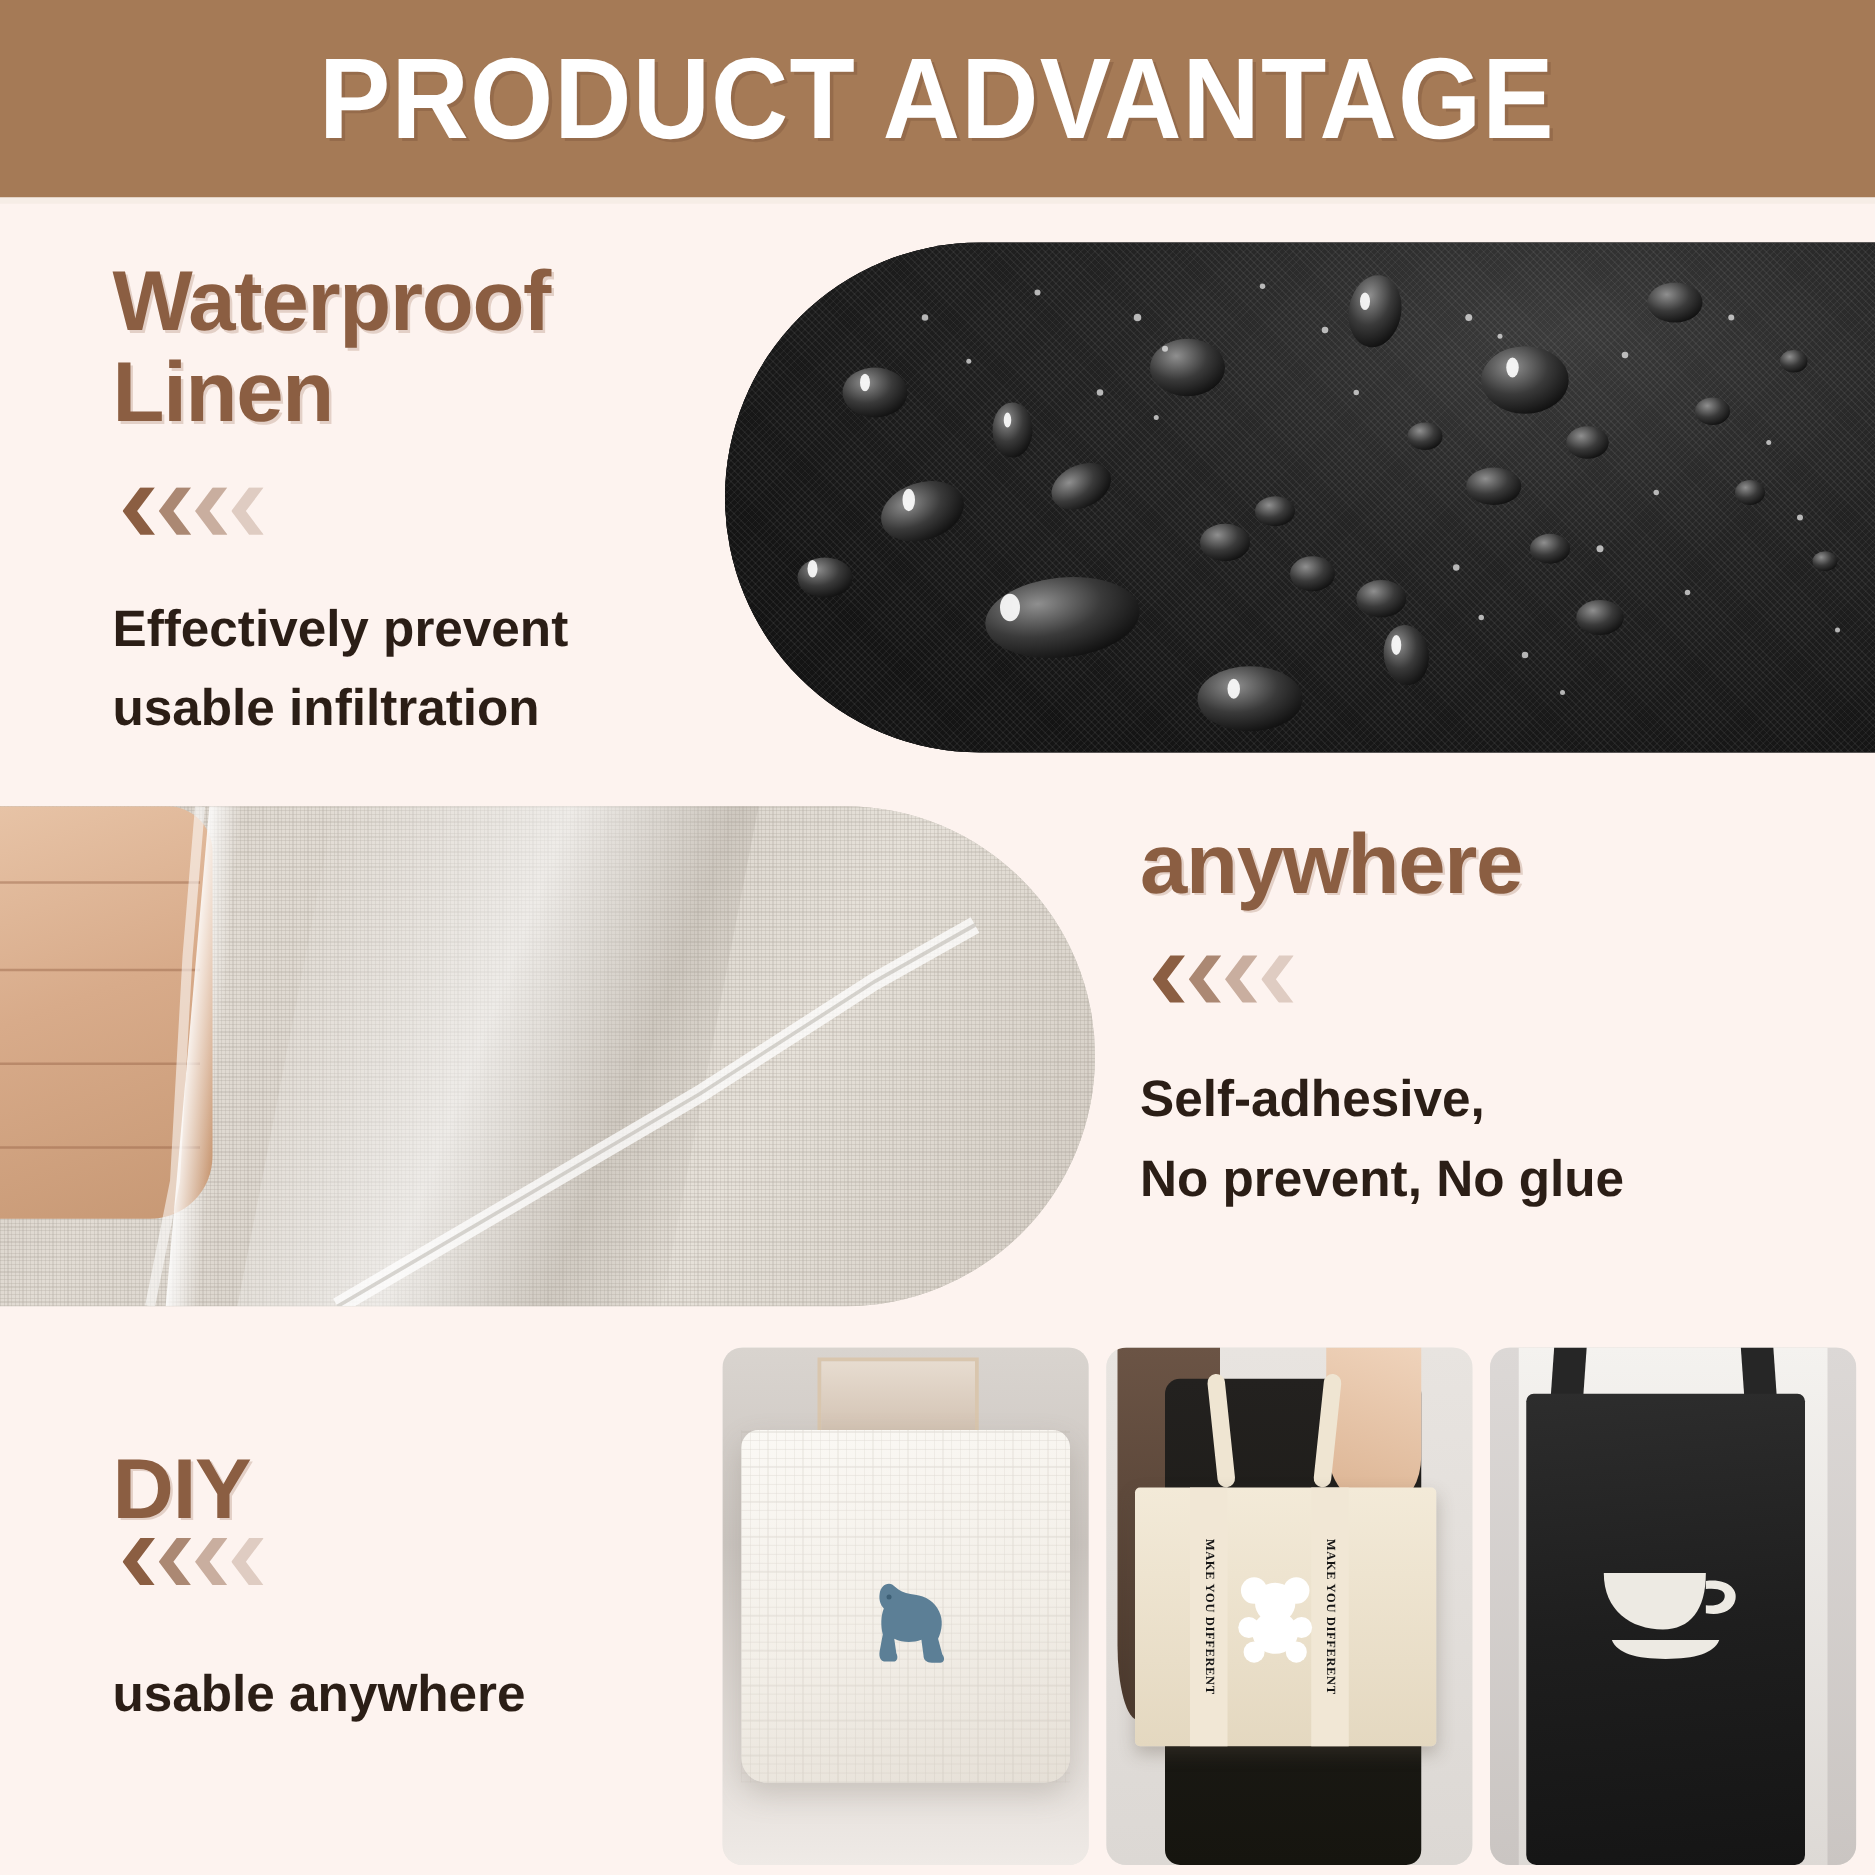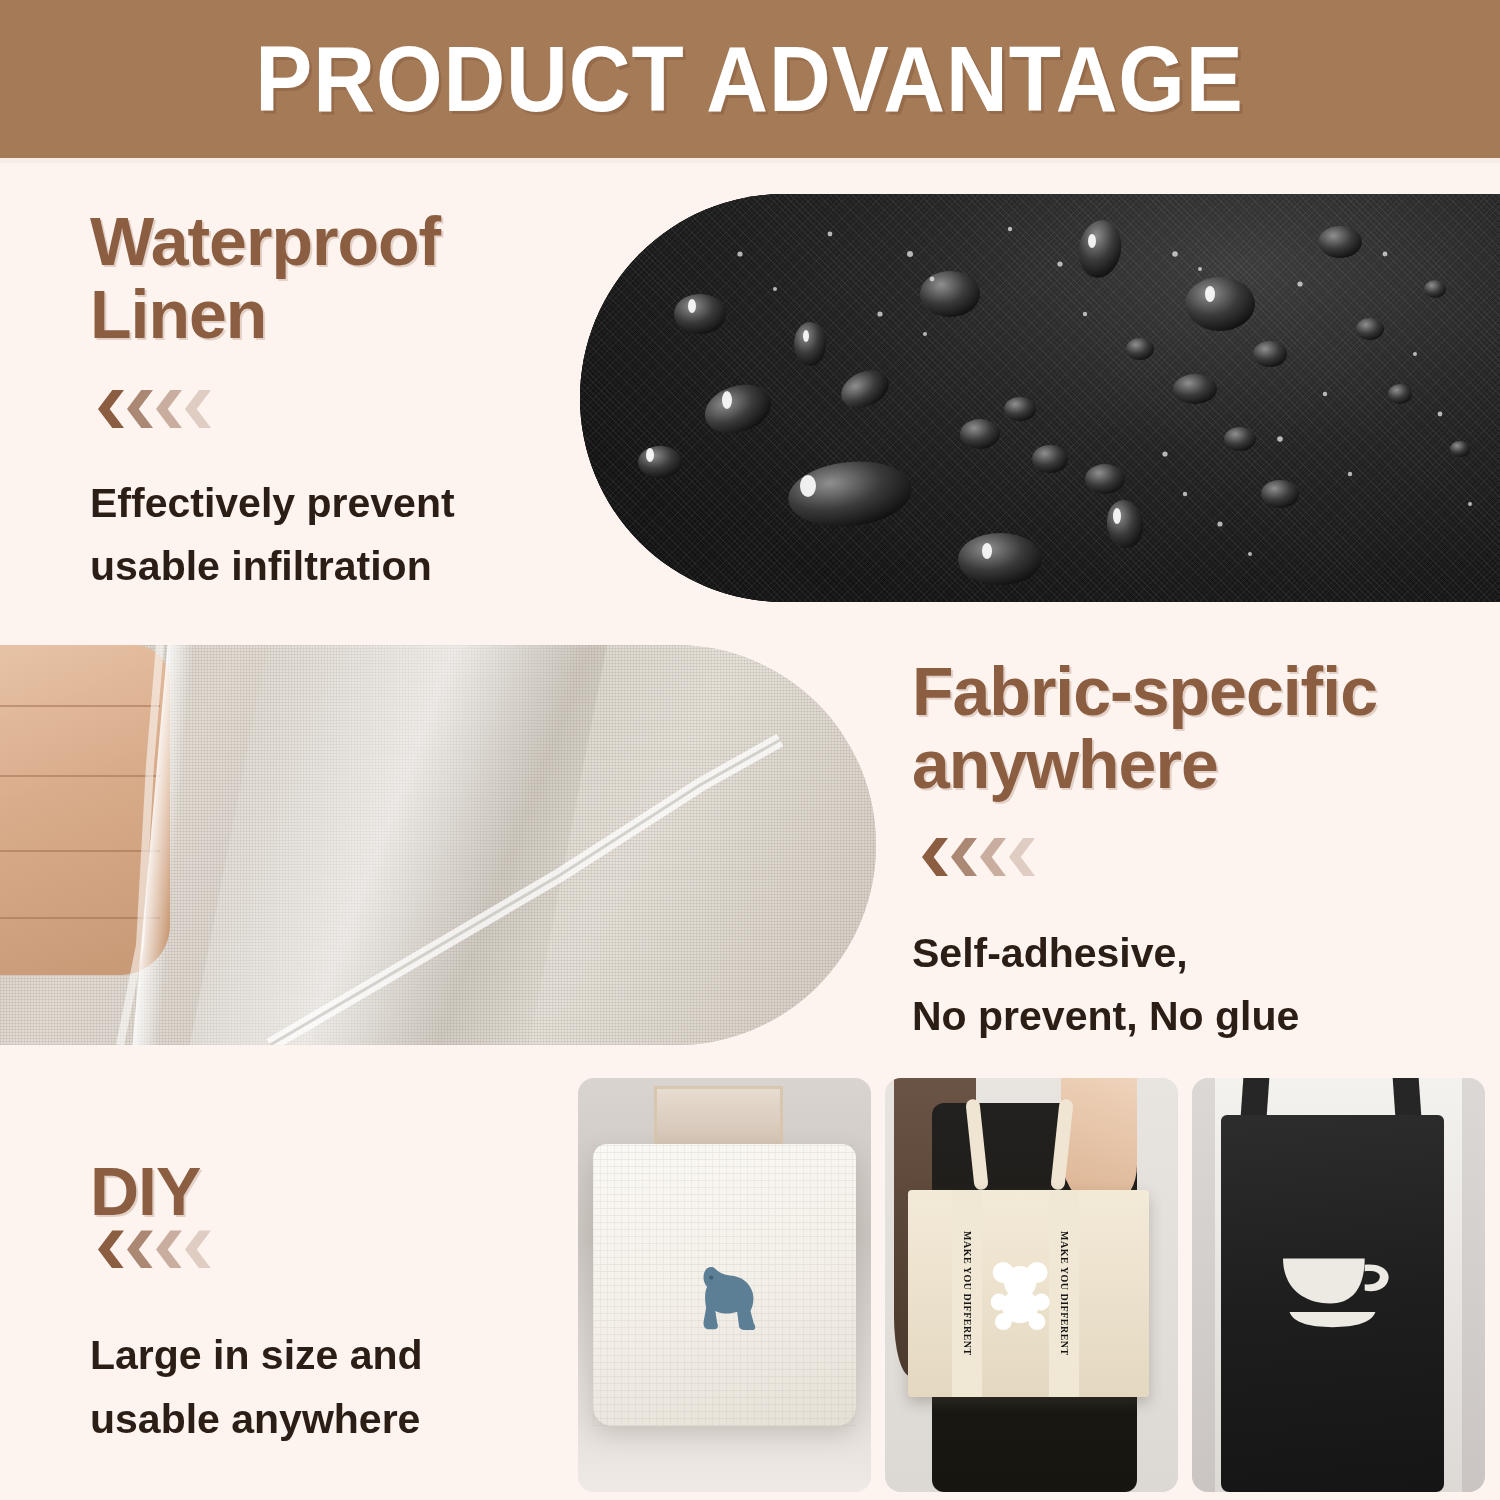--- a/index.html
+++ b/index.html
@@ -347,21 +347,20 @@
     <div class="ln-edge"></div>
     <svg width="876" height="400" viewBox="0 0 876 400" style="position:absolute;inset:0;">
       <path d="M270 400 L560 230 L700 140 L780 95" stroke="rgba(255,255,255,0.75)" stroke-width="14" fill="none"></path>
       <path d="M270 400 L560 230 L700 140 L780 95" stroke="rgba(150,142,132,0.35)" stroke-width="3" fill="none"></path>
       <path d="M160 0 L150 120 L140 300 L120 400" stroke="rgba(255,255,255,0.55)" stroke-width="8" fill="none"></path>
     </svg>
   </div>
 
   <div class="sec2-text">
     <div class="head-brown sec2-head">
-      <div>Fabric-specific</div>
       <div>anywhere</div>
     </div>
     <div class="chev-row sec2-chev">
       <span class="chev c1"></span>
       <span class="chev c2"></span>
       <span class="chev c3"></span>
       <span class="chev c4"></span>
     </div>
     <div class="body-dark">
       <div>Self-adhesive,</div>
@@ -373,21 +372,20 @@
     <div class="head-brown sec3-head">
       <div>DIY</div>
     </div>
     <div class="chev-row sec3-chev">
       <span class="chev c1"></span>
       <span class="chev c2"></span>
       <span class="chev c3"></span>
       <span class="chev c4"></span>
     </div>
     <div class="body-dark">
-      <div>Large in size and</div>
       <div>usable anywhere</div>
     </div>
   </div>
 
   <div class="gallery">
 
     <div class="gal-item">
       <div class="pl-bg"></div>
       <div class="pl-frame"></div>
       <div class="pl-table"></div>

